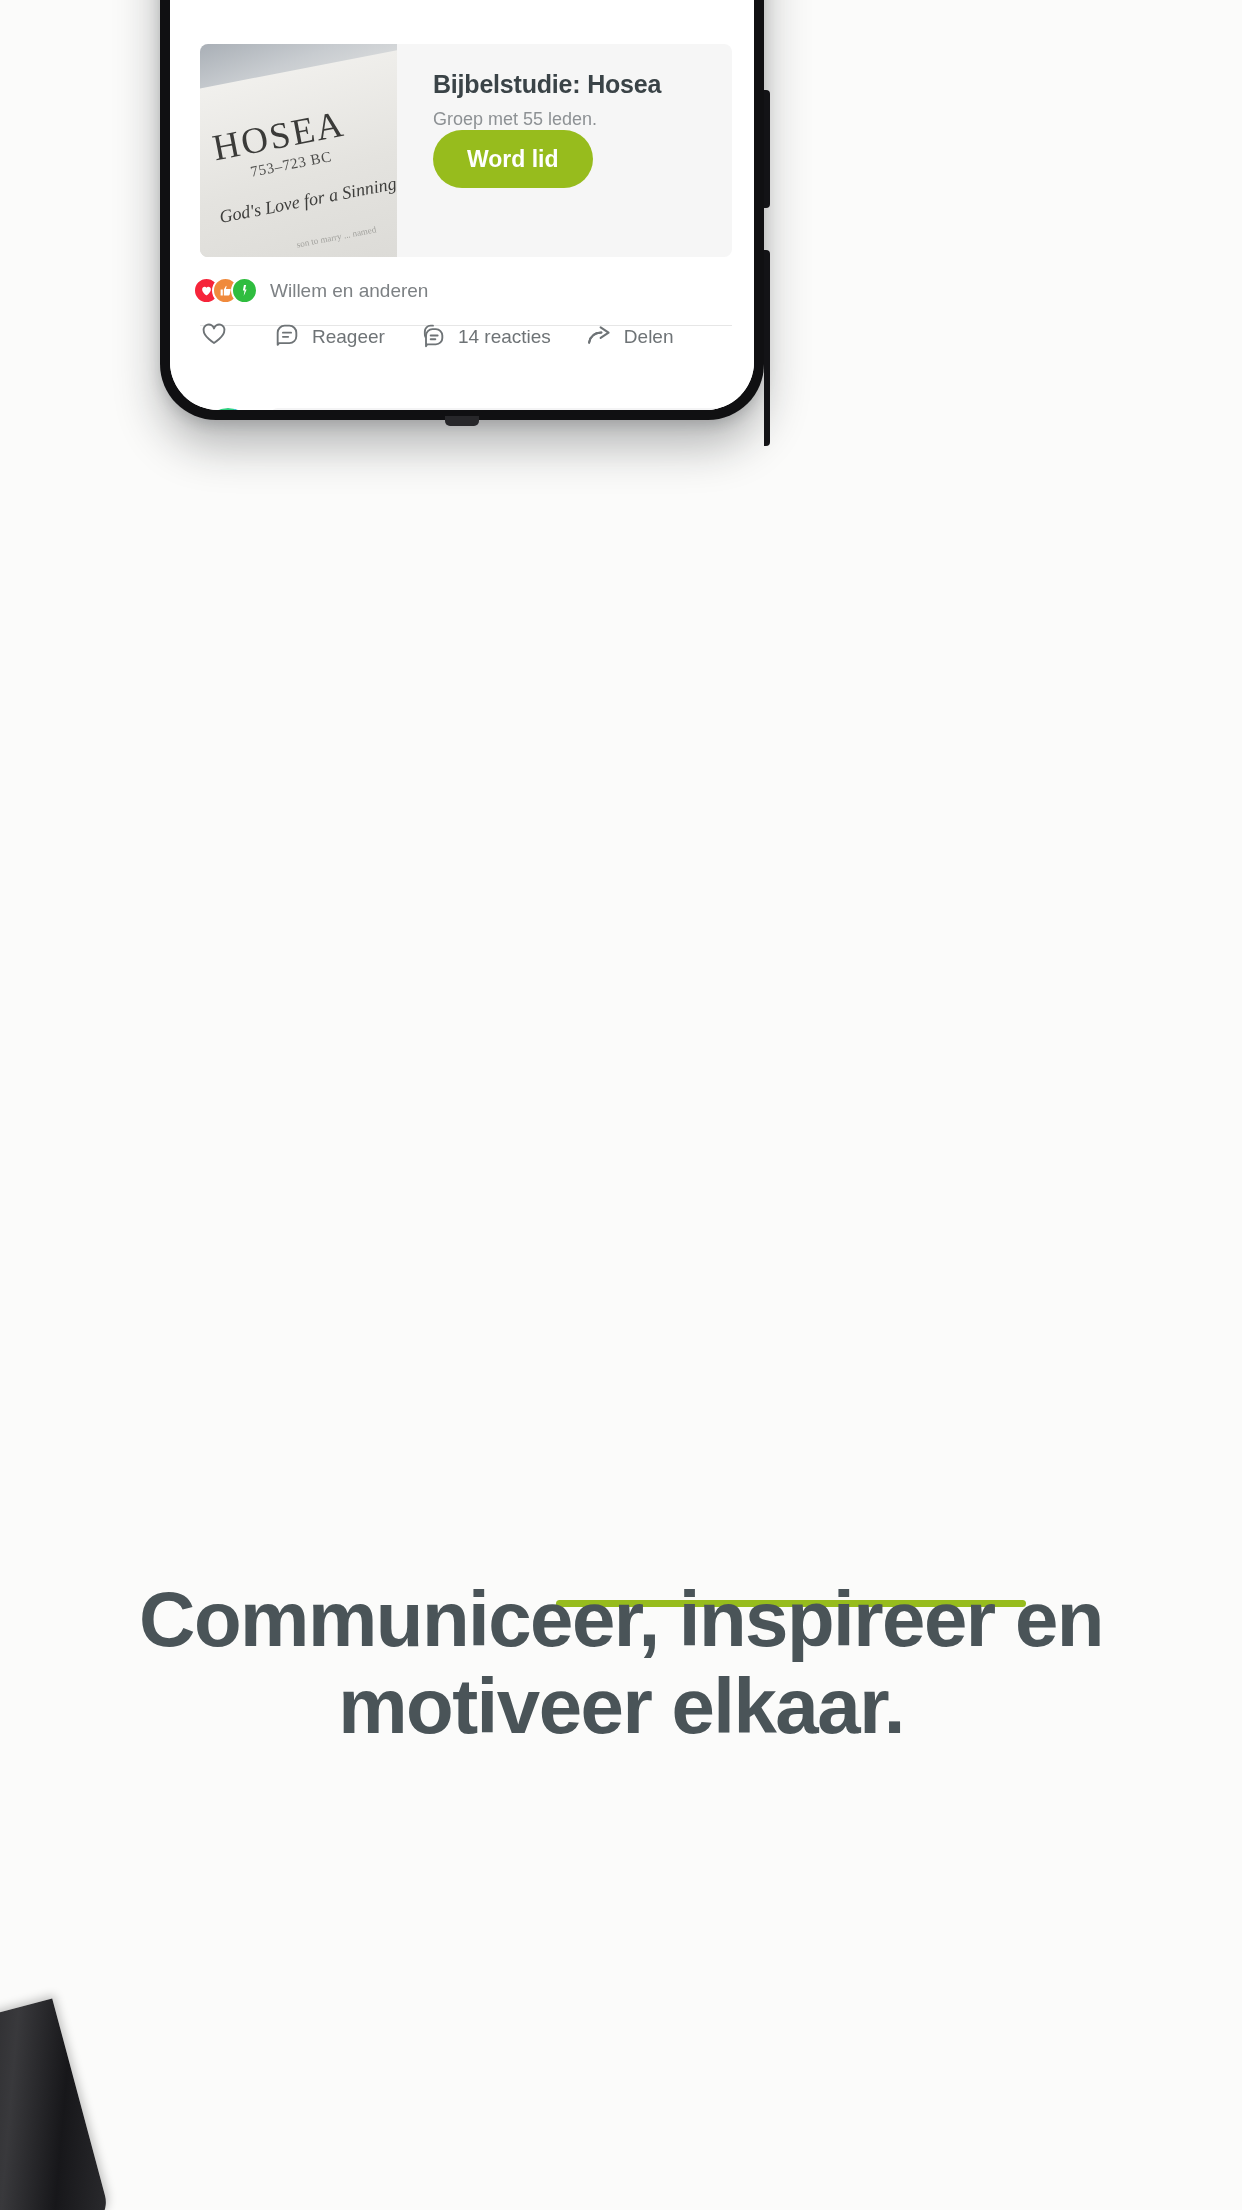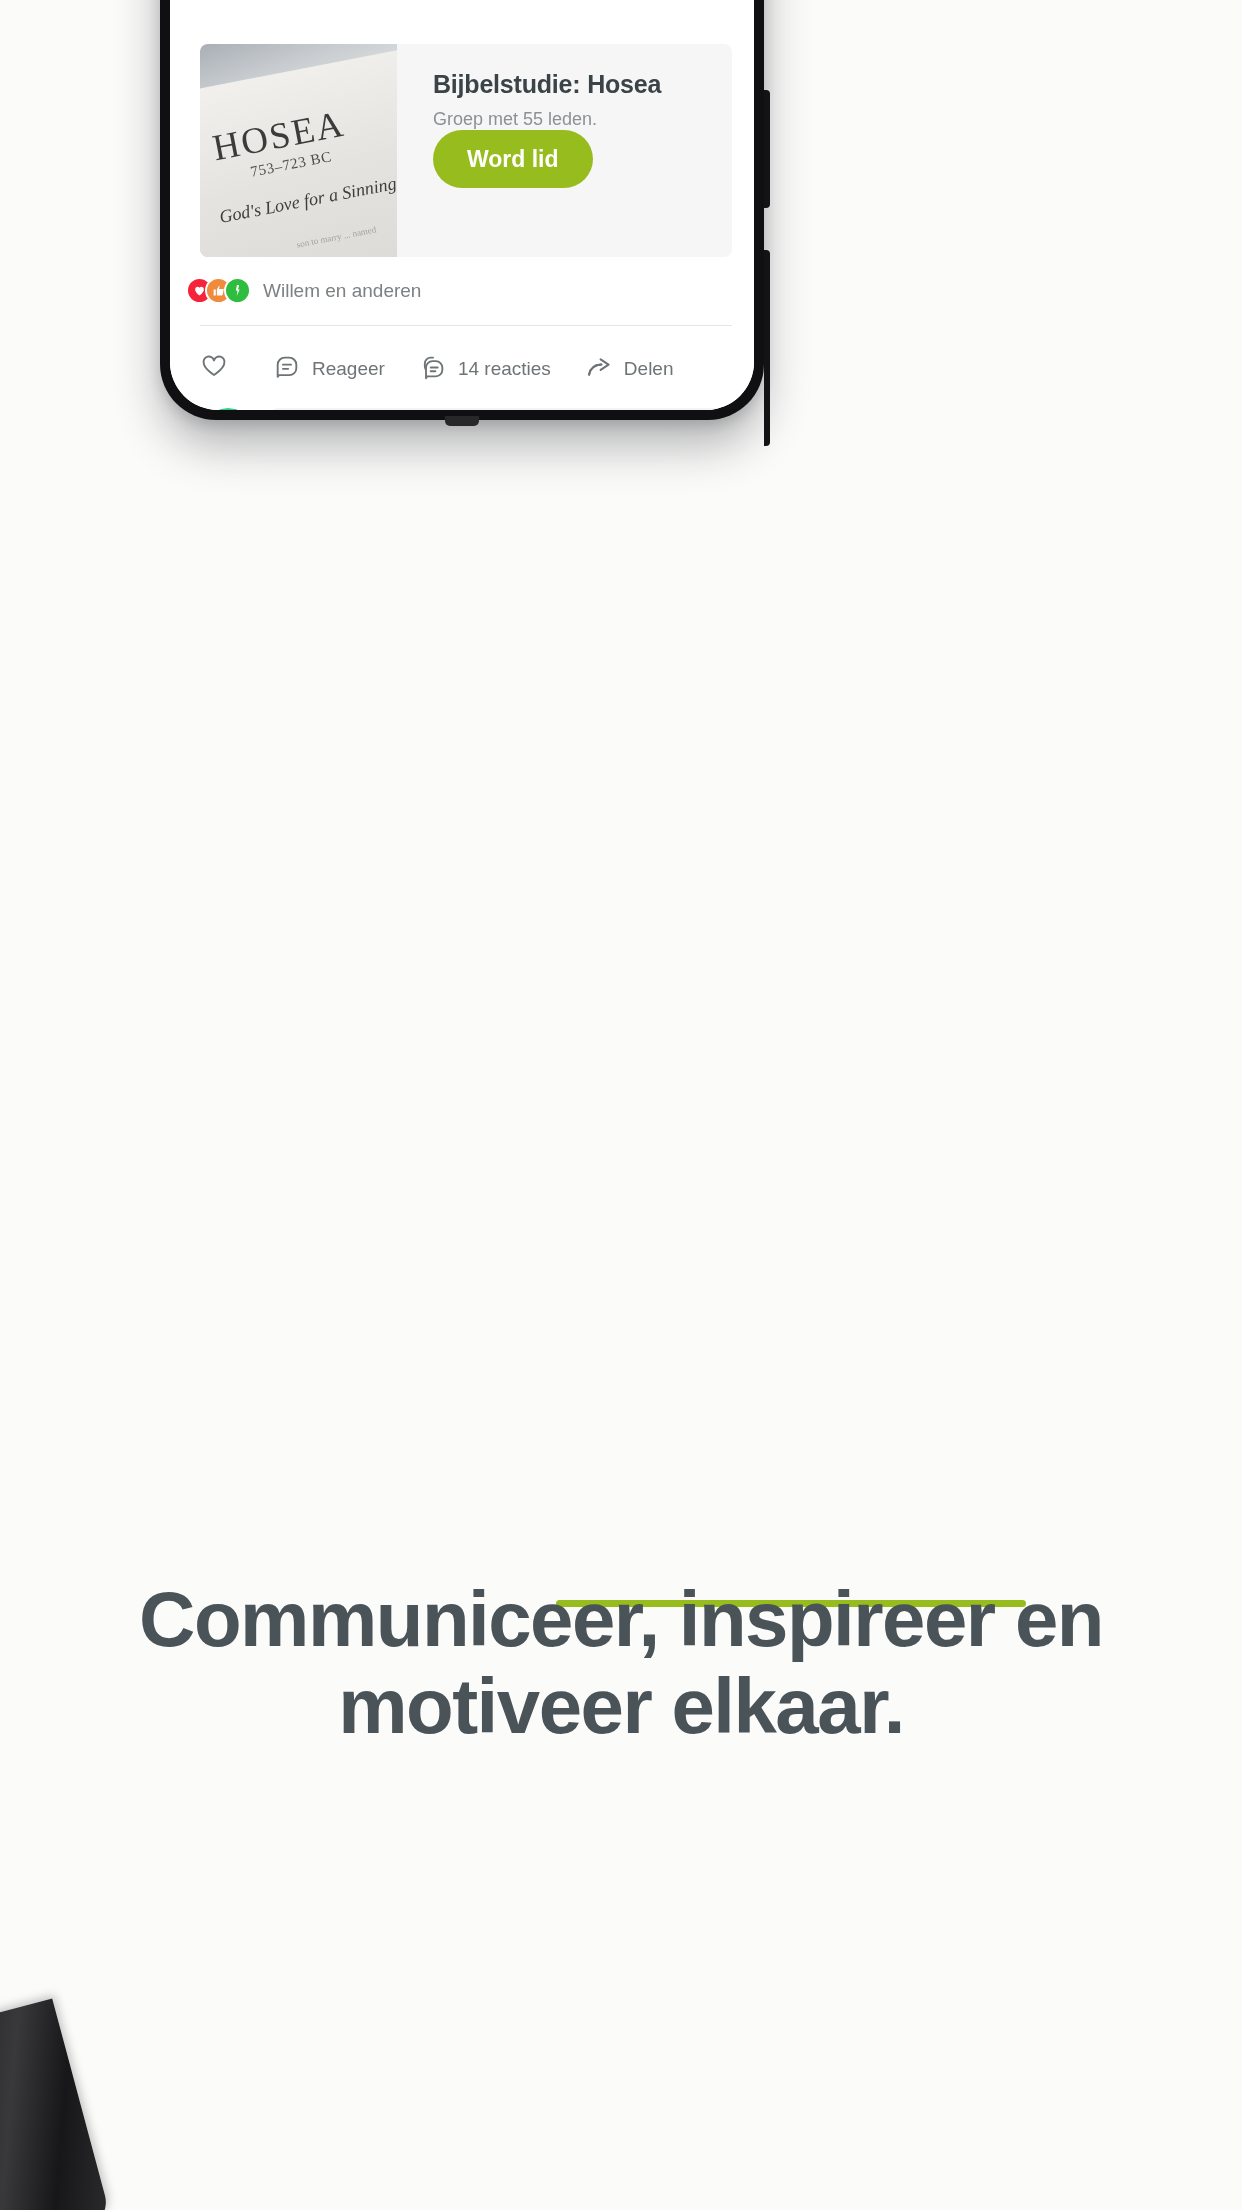--- a/index.html
+++ b/index.html
@@ -176,21 +176,21 @@
     color: #ffffff;
     font-size: 23px;
     font-weight: bold;
     font-family: "Liberation Sans", sans-serif;
     cursor: pointer;
   }
 
   
   .reactions-row {
     position: absolute;
-    left: 16px;
+    left: 23px;
     top: 877px;
     display: flex;
     align-items: center;
     gap: 12px;
   }
   .reaction-stack { display: flex; align-items: center; }
   .rbadge {
     width: 27px; height: 27px;
     border-radius: 50%;
     border: 2px solid #ffffff;
@@ -212,21 +212,21 @@
     width: 532px;
     height: 1px;
     background: #e6e6e6;
   }
   .hr-1 { top: 925px; }
 
   
   .action-bar {
     position: absolute;
     left: 30px;
-    top: 938px;
+    top: 906px;
     width: 532px;
     height: 62px;
     display: flex;
     align-items: center;
   }
   .action {
     display: flex;
     align-items: center;
     gap: 11px;
     cursor: pointer;

